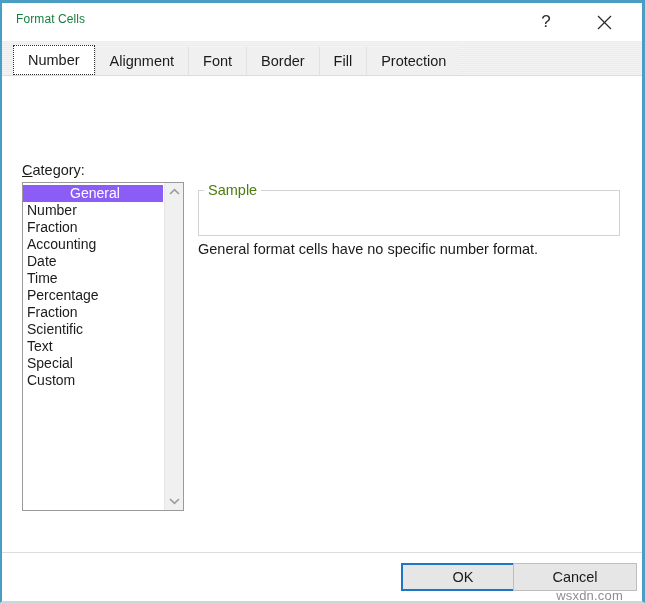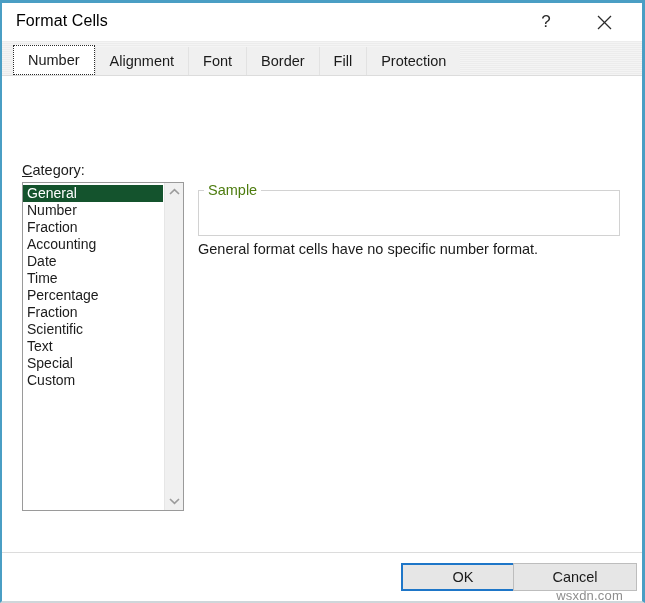--- a/index.html
+++ b/index.html
@@ -38,22 +38,22 @@
     flex: 0 0 38px;
     background: #ffffff;
     position: relative;
     display: flex;
     align-items: center;
   }
   #title-text {
     position: absolute;
     left: 14px;
     top: 9px;
-    font-size: 16px;
-    color: #000000;
+    font-size: 12px;
+    color: #15803d;
     letter-spacing: 0.1px;
     white-space: nowrap;
   }
   .tb-btn {
     position: absolute;
     top: 0;
     height: 38px;
     width: 44px;
     display: flex;
     align-items: center;
@@ -152,23 +152,24 @@
   .cat-item {
     height: 17px;
     line-height: 17px;
     padding-left: 4px;
     font-size: 14px;
     color: #1b1b1b;
     white-space: nowrap;
     cursor: default;
   }
   .cat-item.selected {
-    background: #14532d;
+    background: #8b5cf6;
     color: #ffffff;
     margin-right: 1px;
+    text-align: center;
   }
 
   
   #category-scrollbar {
     flex: 0 0 18px;
     width: 18px;
     background: #f0f0f0;
     border-left: 1px solid #e6e6e6;
     position: relative;
   }

